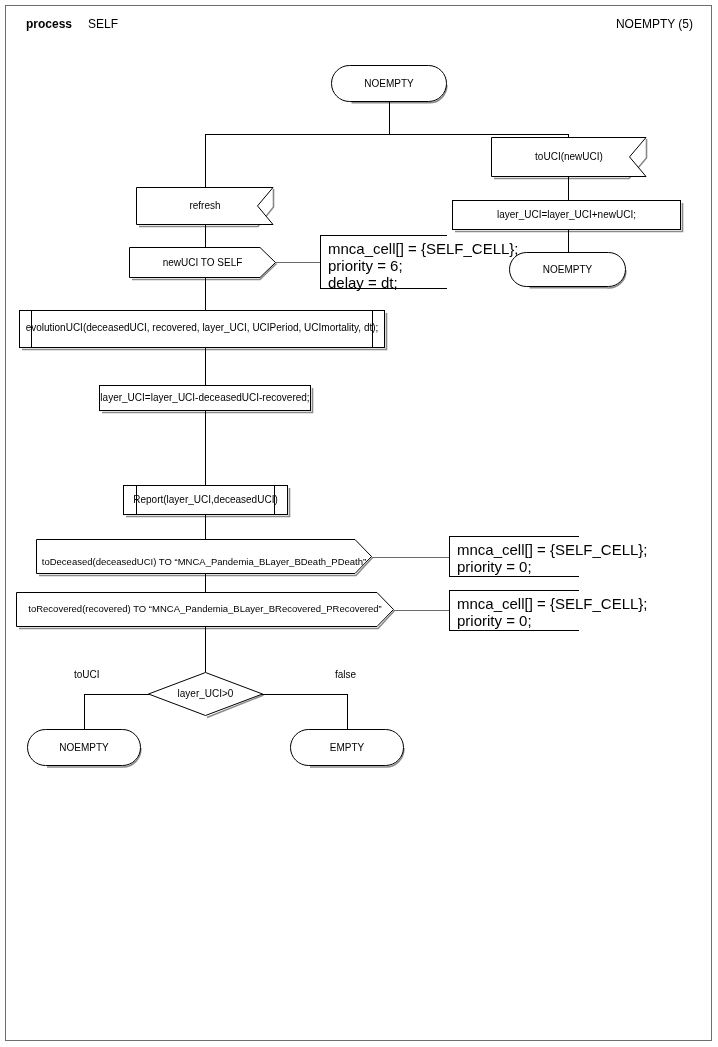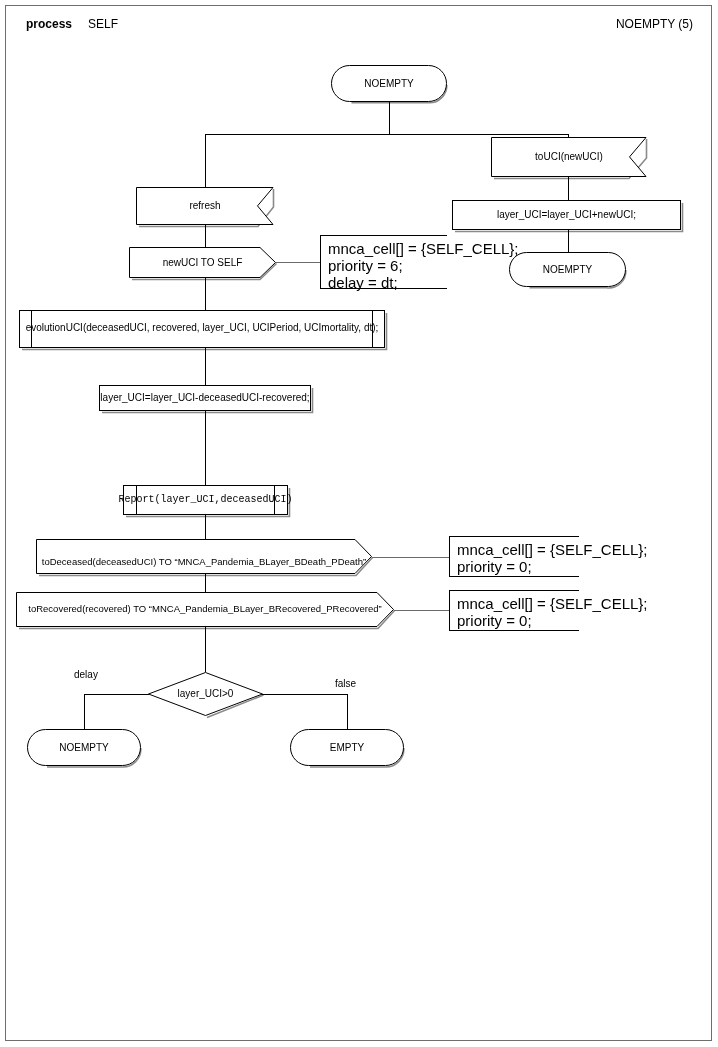--- a/index.html
+++ b/index.html
@@ -135,21 +135,21 @@
 
   <div class="node" style="left:99px;top:385px;width:212px;height:26px;">
     <svg width="212" height="26" viewBox="0 0 212 26">
       <path class="shadow" d="M3 27.5 H213.5 V3"></path>
       <rect class="shp" x="0.5" y="0.5" width="211" height="25"></rect>
     </svg>
     <div class="lbl">layer_UCI=layer_UCI-deceasedUCI-recovered;</div>
   </div>
   <div class="ln lnv" style="left:205px;top:411px;width:1px;height:74px;"></div>
 
-  <div class="node" style="left:123px;top:485px;width:165px;height:30px;font-family:Liberation Mono, monospace;">
+  <div class="node" style="left:123px;top:485px;width:165px;height:30px;">
     <svg width="165" height="30" viewBox="0 0 165 30">
       <path class="shadow" d="M3 31.5 H166.5 V3"></path>
       <rect class="shp" x="0.5" y="0.5" width="164" height="29"></rect>
       <line class="shp" x1="13.5" y1="0.5" x2="13.5" y2="29.5"></line>
       <line class="shp" x1="151.5" y1="0.5" x2="151.5" y2="29.5"></line>
     </svg>
     <div class="lbl">Report(layer_UCI,deceasedUCI)</div>
   </div>
   <div class="ln lnv" style="left:205px;top:515px;width:1px;height:24px;"></div>
 
@@ -195,22 +195,22 @@
       <path class="shp" d="M0.5 22 L57.5 0.5 L114.5 22 L57.5 43.5 Z"></path>
     </svg>
     <div class="lbl">layer_UCI&gt;0</div>
   </div>
 
   <div class="ln lnh" style="left:84px;top:694px;width:65px;height:1px;"></div>
   <div class="ln lnv" style="left:84px;top:694px;width:1px;height:35px;"></div>
   <div class="ln lnh" style="left:262px;top:694px;width:86px;height:1px;"></div>
   <div class="ln lnv" style="left:347px;top:694px;width:1px;height:35px;"></div>
 
-  <div class="branchlbl" style="left:74px;top:669px;">delay</div>
-  <div class="branchlbl" style="left:335px;top:669px;margin-top:9px;">false</div>
+  <div class="branchlbl" style="left:74px;top:669px;">toUCI</div>
+  <div class="branchlbl" style="left:335px;top:669px;">false</div>
 
   <div class="node" style="left:27px;top:729px;width:114px;height:37px;">
     <svg width="114" height="37" viewBox="0 0 114 37">
       <path class="shadow" d="M20 38 H95 A18 18 0 0 0 113.8 19"></path>
       <rect class="shp" x="0.5" y="0.5" width="113" height="36" rx="18" ry="18"></rect>
     </svg>
     <div class="lbl">NOEMPTY</div>
   </div>
 
   <div class="node" style="left:290px;top:729px;width:114px;height:37px;">

